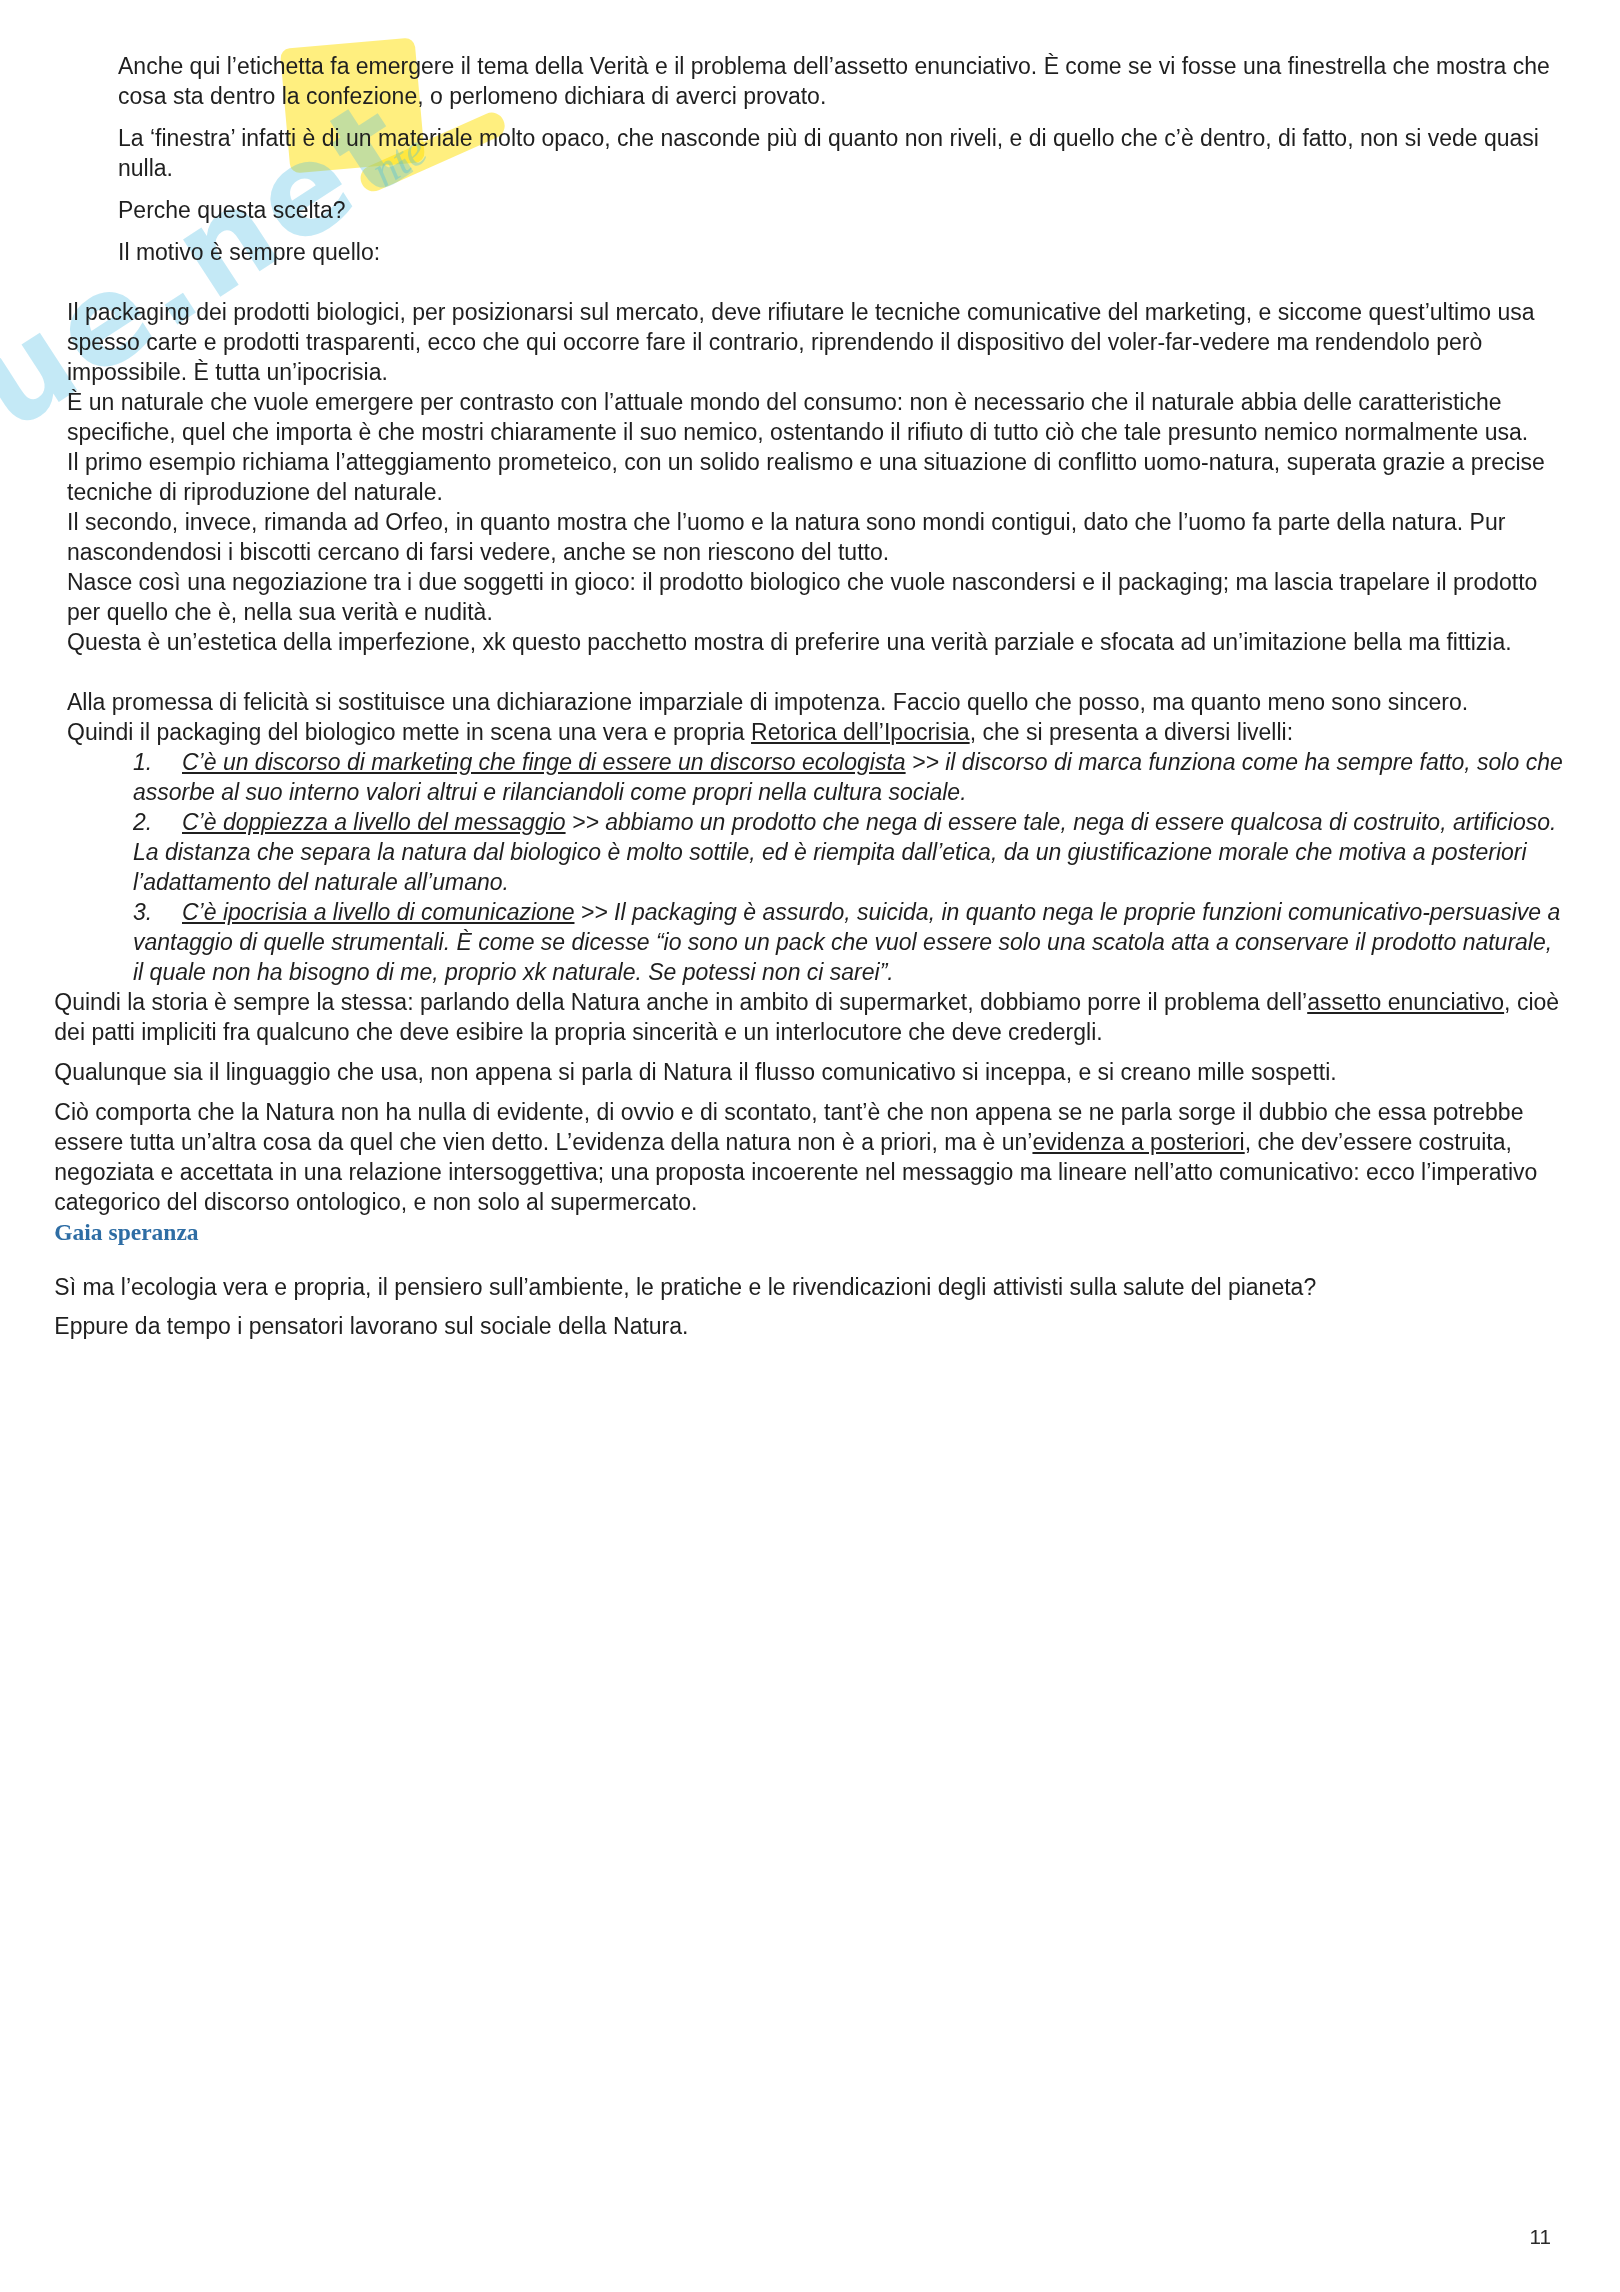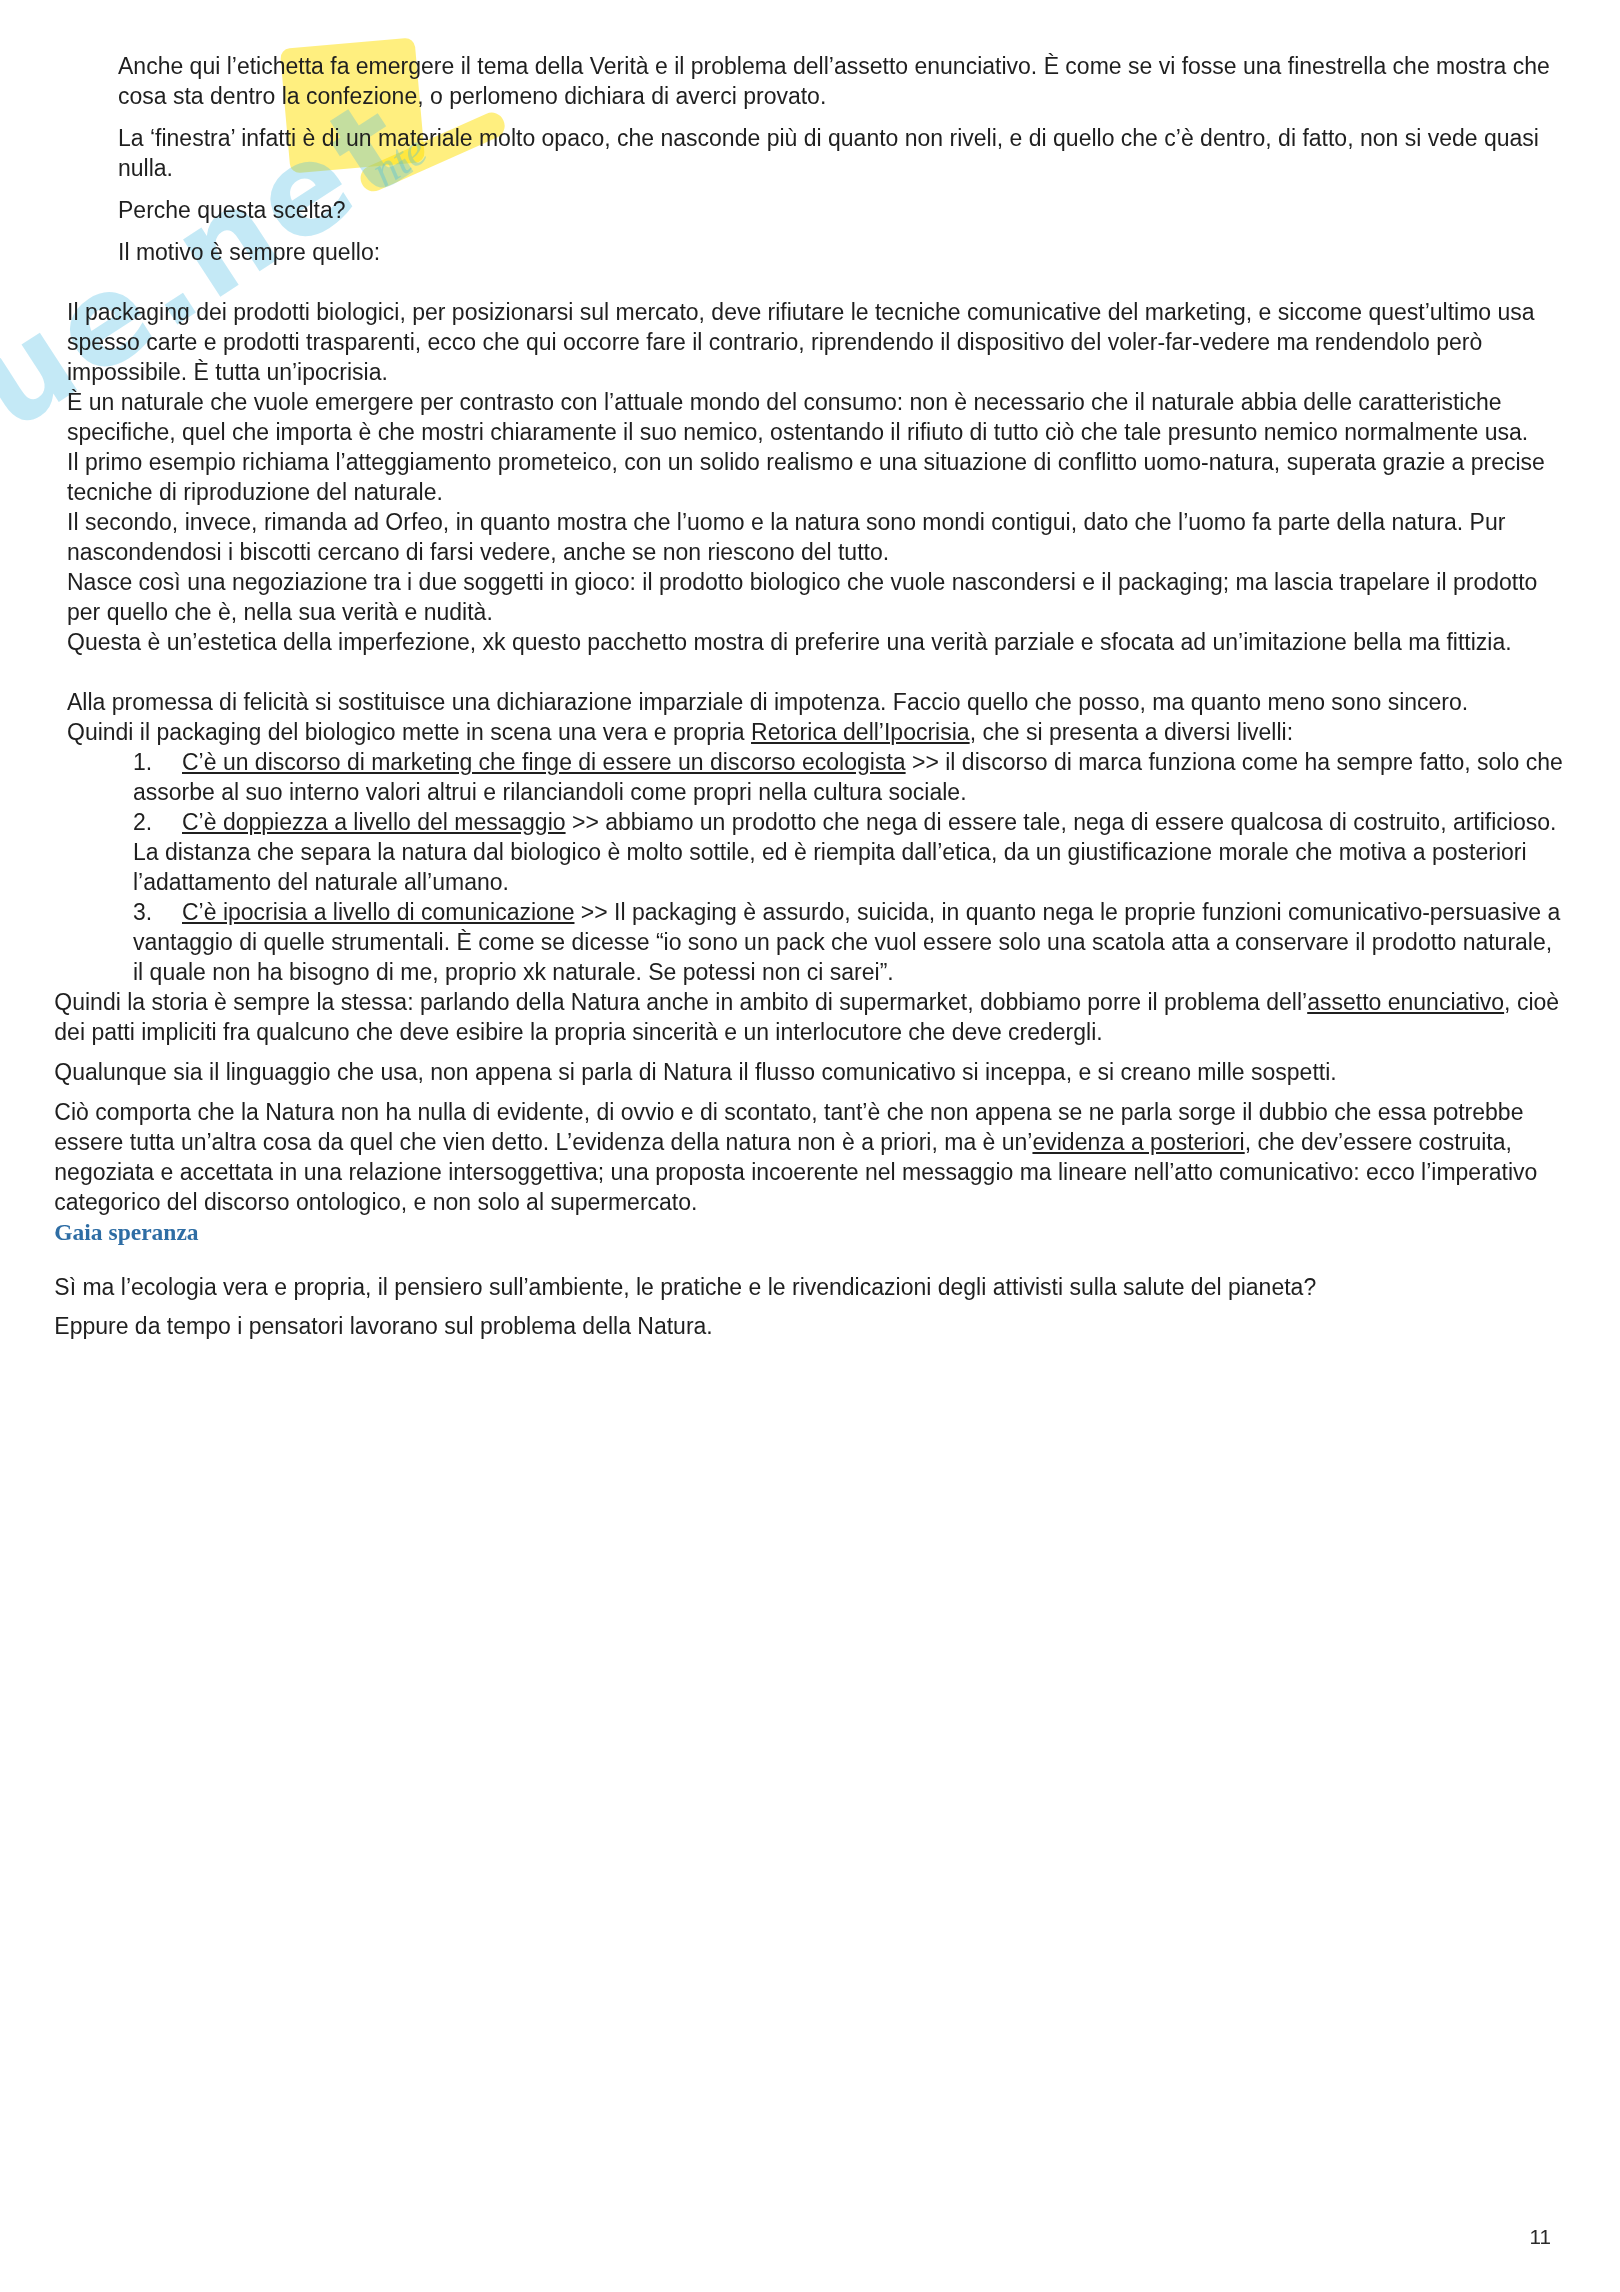--- a/index.html
+++ b/index.html
@@ -55,21 +55,21 @@
   .content {
     position: relative;
     z-index: 2;
     margin: 51px 52px 0 67px;
     font-size: 23px;
     line-height: 30px;
     text-align: left;
   }
   .para { margin: 0; }
   .lvl1 { margin-left: 51px; margin-top: 12px; }
-  .list { margin-left: 66px; }
+  .list { margin-left: 66px; font-style: italic; }
   .neg  { margin-left: -12.7px; }
   .mt   { margin-top: 9.8px; }
   .num  { display: inline-block; width: 49px; }
   .u    { text-decoration: underline; }
   .spacer { height: 30px; }
   .heading1 {
     font-family: "Liberation Serif", serif;
     font-weight: bold;
     font-size: 27.4px;
     color: #2145a0;
@@ -122,19 +122,19 @@
       <p class="para"><span>Alla promessa di felicità si sostituisce una dichiarazione imparziale di impotenza. Faccio quello che posso, ma quanto meno sono sincero.</span></p>
       <p class="para"><span>Quindi il packaging del biologico mette in scena una vera e propria </span><span class="u">Retorica dell’Ipocrisia</span><span>, che si presenta a diversi livelli:</span></p>
       <p class="para list"><span class="num">1.</span><span class="u">C’è un discorso di marketing che finge di essere un discorso ecologista</span><span> &gt;&gt; il discorso di marca funziona come ha sempre fatto, solo che assorbe al suo interno valori altrui e rilanciandoli come propri nella cultura sociale.</span></p>
       <p class="para list"><span class="num">2.</span><span class="u">C’è doppiezza a livello del messaggio</span><span> &gt;&gt; abbiamo un prodotto che nega di essere tale, nega di essere qualcosa di costruito, artificioso. La distanza che separa la natura dal biologico è molto sottile, ed è riempita dall’etica, da un giustificazione morale che motiva a posteriori l’adattamento del naturale all’umano.</span></p>
       <p class="para list"><span class="num">3.</span><span class="u">C’è ipocrisia a livello di comunicazione</span><span> &gt;&gt; Il packaging è assurdo, suicida, in quanto nega le proprie funzioni comunicativo-persuasive a vantaggio di quelle strumentali. È come se dicesse “io sono un pack che vuol essere solo una scatola atta a conservare il prodotto naturale, il quale non ha bisogno di me, proprio xk naturale. Se potessi non ci sarei”.</span></p>
       <p class="para neg"><span>Quindi la storia è sempre la stessa: parlando della Natura anche in ambito di supermarket, dobbiamo porre il problema dell’</span><span class="u">assetto enunciativo</span><span>, cioè dei patti impliciti fra qualcuno che deve esibire la propria sincerità e un interlocutore che deve credergli.</span></p>
       <p class="para neg mt"><span>Qualunque sia il linguaggio che usa, non appena si parla di Natura il flusso comunicativo si inceppa, e si creano mille sospetti.</span></p>
       <p class="para neg mt"><span>Ciò comporta che la Natura non ha nulla di evidente, di ovvio e di scontato, tant’è che non appena se ne parla sorge il dubbio che essa potrebbe essere tutta un’altra cosa da quel che vien detto. L’evidenza della natura non è a priori, ma è un’</span><span class="u">evidenza a posteriori</span><span>, che dev’essere costruita, negoziata e accettata in una relazione intersoggettiva; una proposta incoerente nel messaggio ma lineare nell’atto comunicativo: ecco l’imperativo categorico del discorso ontologico, e non solo al supermercato.</span></p>
       <div class="heading2">Gaia speranza</div>
       <p class="para neg"><span>Sì ma l’ecologia vera e propria, il pensiero sull’ambiente, le pratiche e le rivendicazioni degli attivisti sulla salute del pianeta?</span></p>
-      <p class="para neg mt"><span>Eppure da tempo i pensatori lavorano sul problema della Natura.</span></p>
+      <p class="para neg mt"><span>Eppure da tempo i pensatori lavorano sul sociale della Natura.</span></p>
     </div>
 
   <div class="page-number">11</div>
 
 </div>
 
 
 </body></html>

